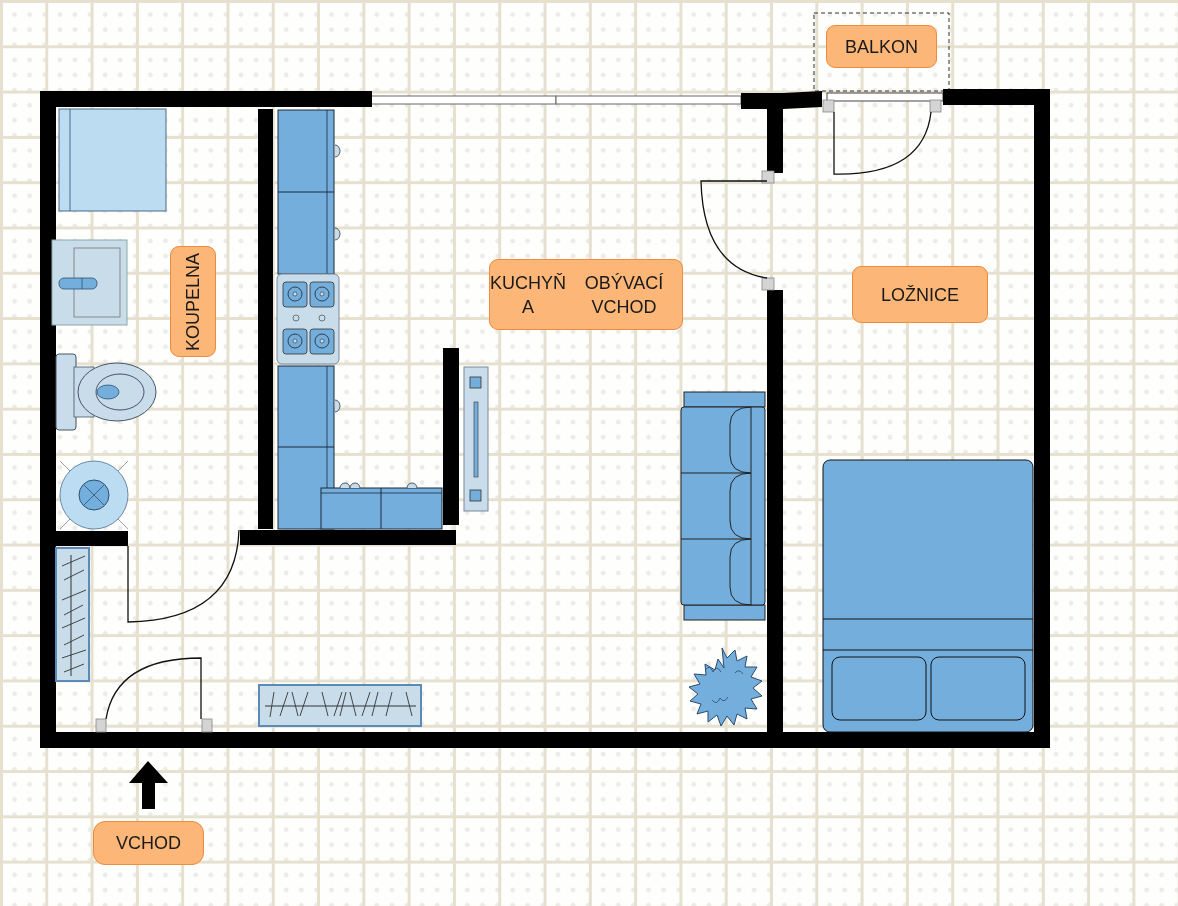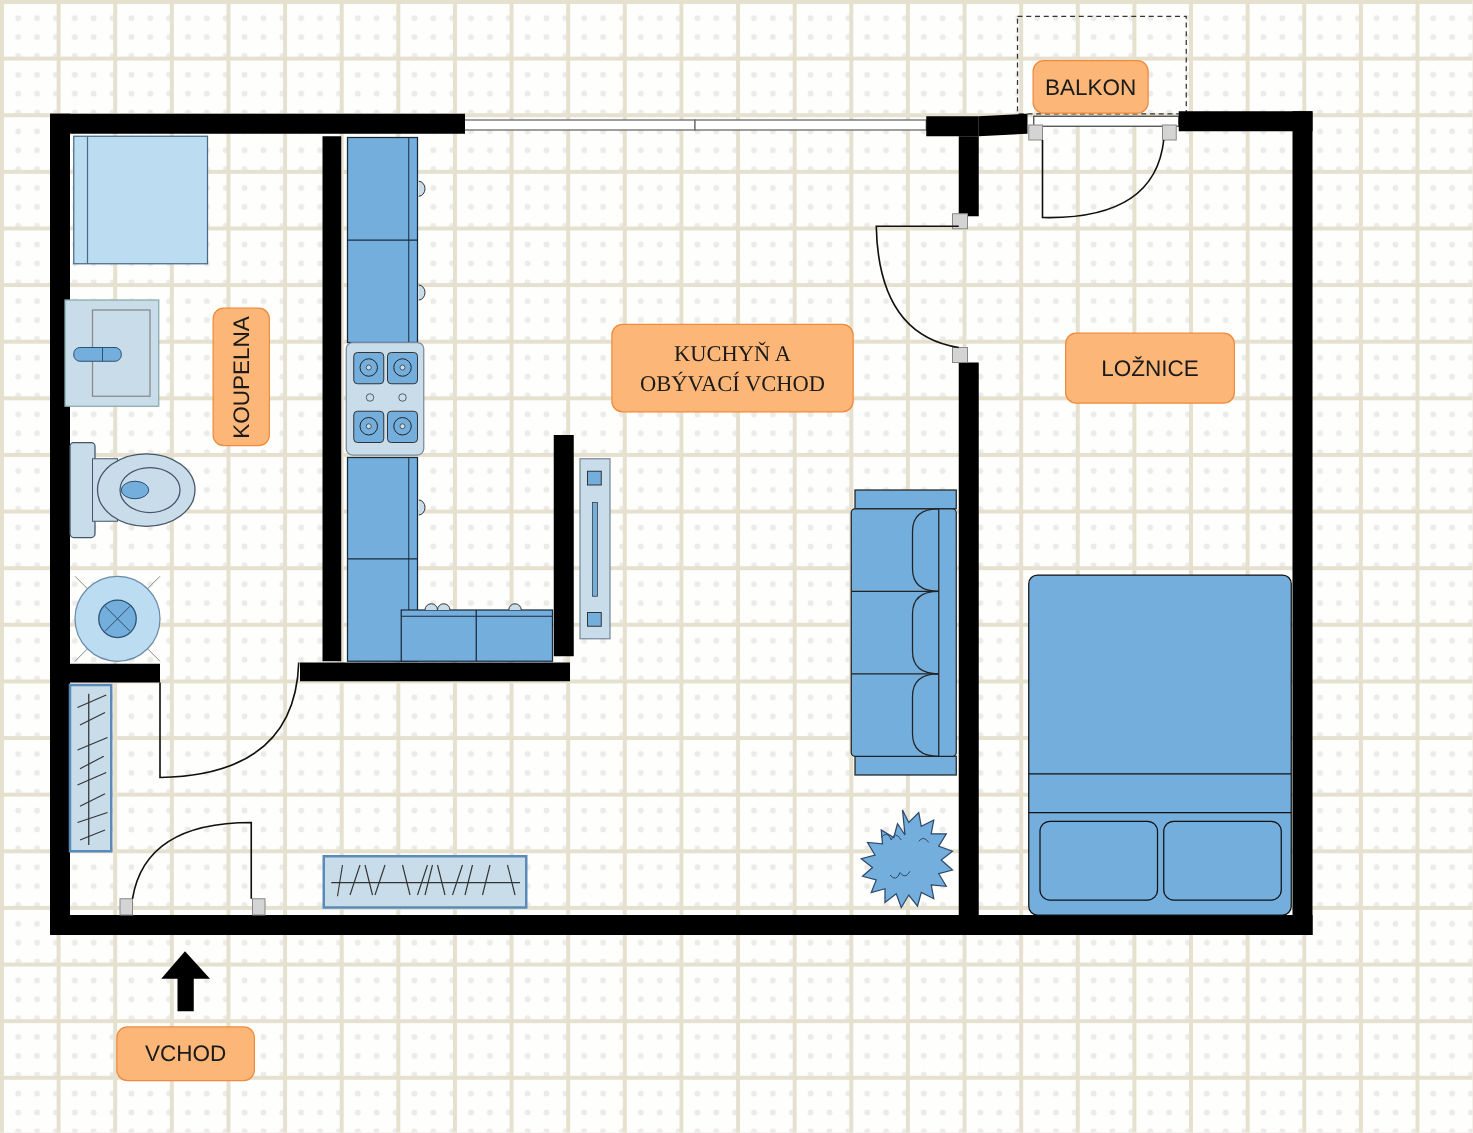--- a/index.html
+++ b/index.html
@@ -235,32 +235,32 @@
       <line x1="386" y1="716" x2="392" y2="692"></line>
       <line x1="406" y1="692" x2="412" y2="716"></line>
     </g>
   </g>
 
   <g>
     <polygon points="148,761 129,783 142,783 142,809 155,809 155,783 168,783" fill="#000"></polygon>
   </g>
 </svg>
 
-<div class="label" style="left:826px; top:48px; width:93px; height:43px;">
+<div class="label" style="left:826px; top:25px; width:111px; height:43px;">
   <span>BALKON</span>
 </div>
 
 <div class="label vertical" style="left:170px; top:246px; width:46px; height:111px;">
   <span>KOUPELNA</span>
 </div>
 
-<div class="label" style="left:489px; top:259px; width:194px; height:71px; flex-direction:column;font-family:Liberation Serif, serif;">
+<div class="label" style="left:489px; top:259px; width:194px; height:71px; flex-direction:row;">
   <span>KUCHYŇ A</span>
   <span>OBÝVACÍ VCHOD</span>
 </div>
 
 <div class="label" style="left:852px; top:266px; width:136px; height:57px;">
   <span>LOŽNICE</span>
 </div>
 
-<div class="label" style="left:93px; top:821px; width:111px; height:44px;">
+<div class="label" style="left:93px; top:821px; width:111px; height:44px;border-radius:12px;">
   <span>VCHOD</span>
 </div>
 
 </body></html>

